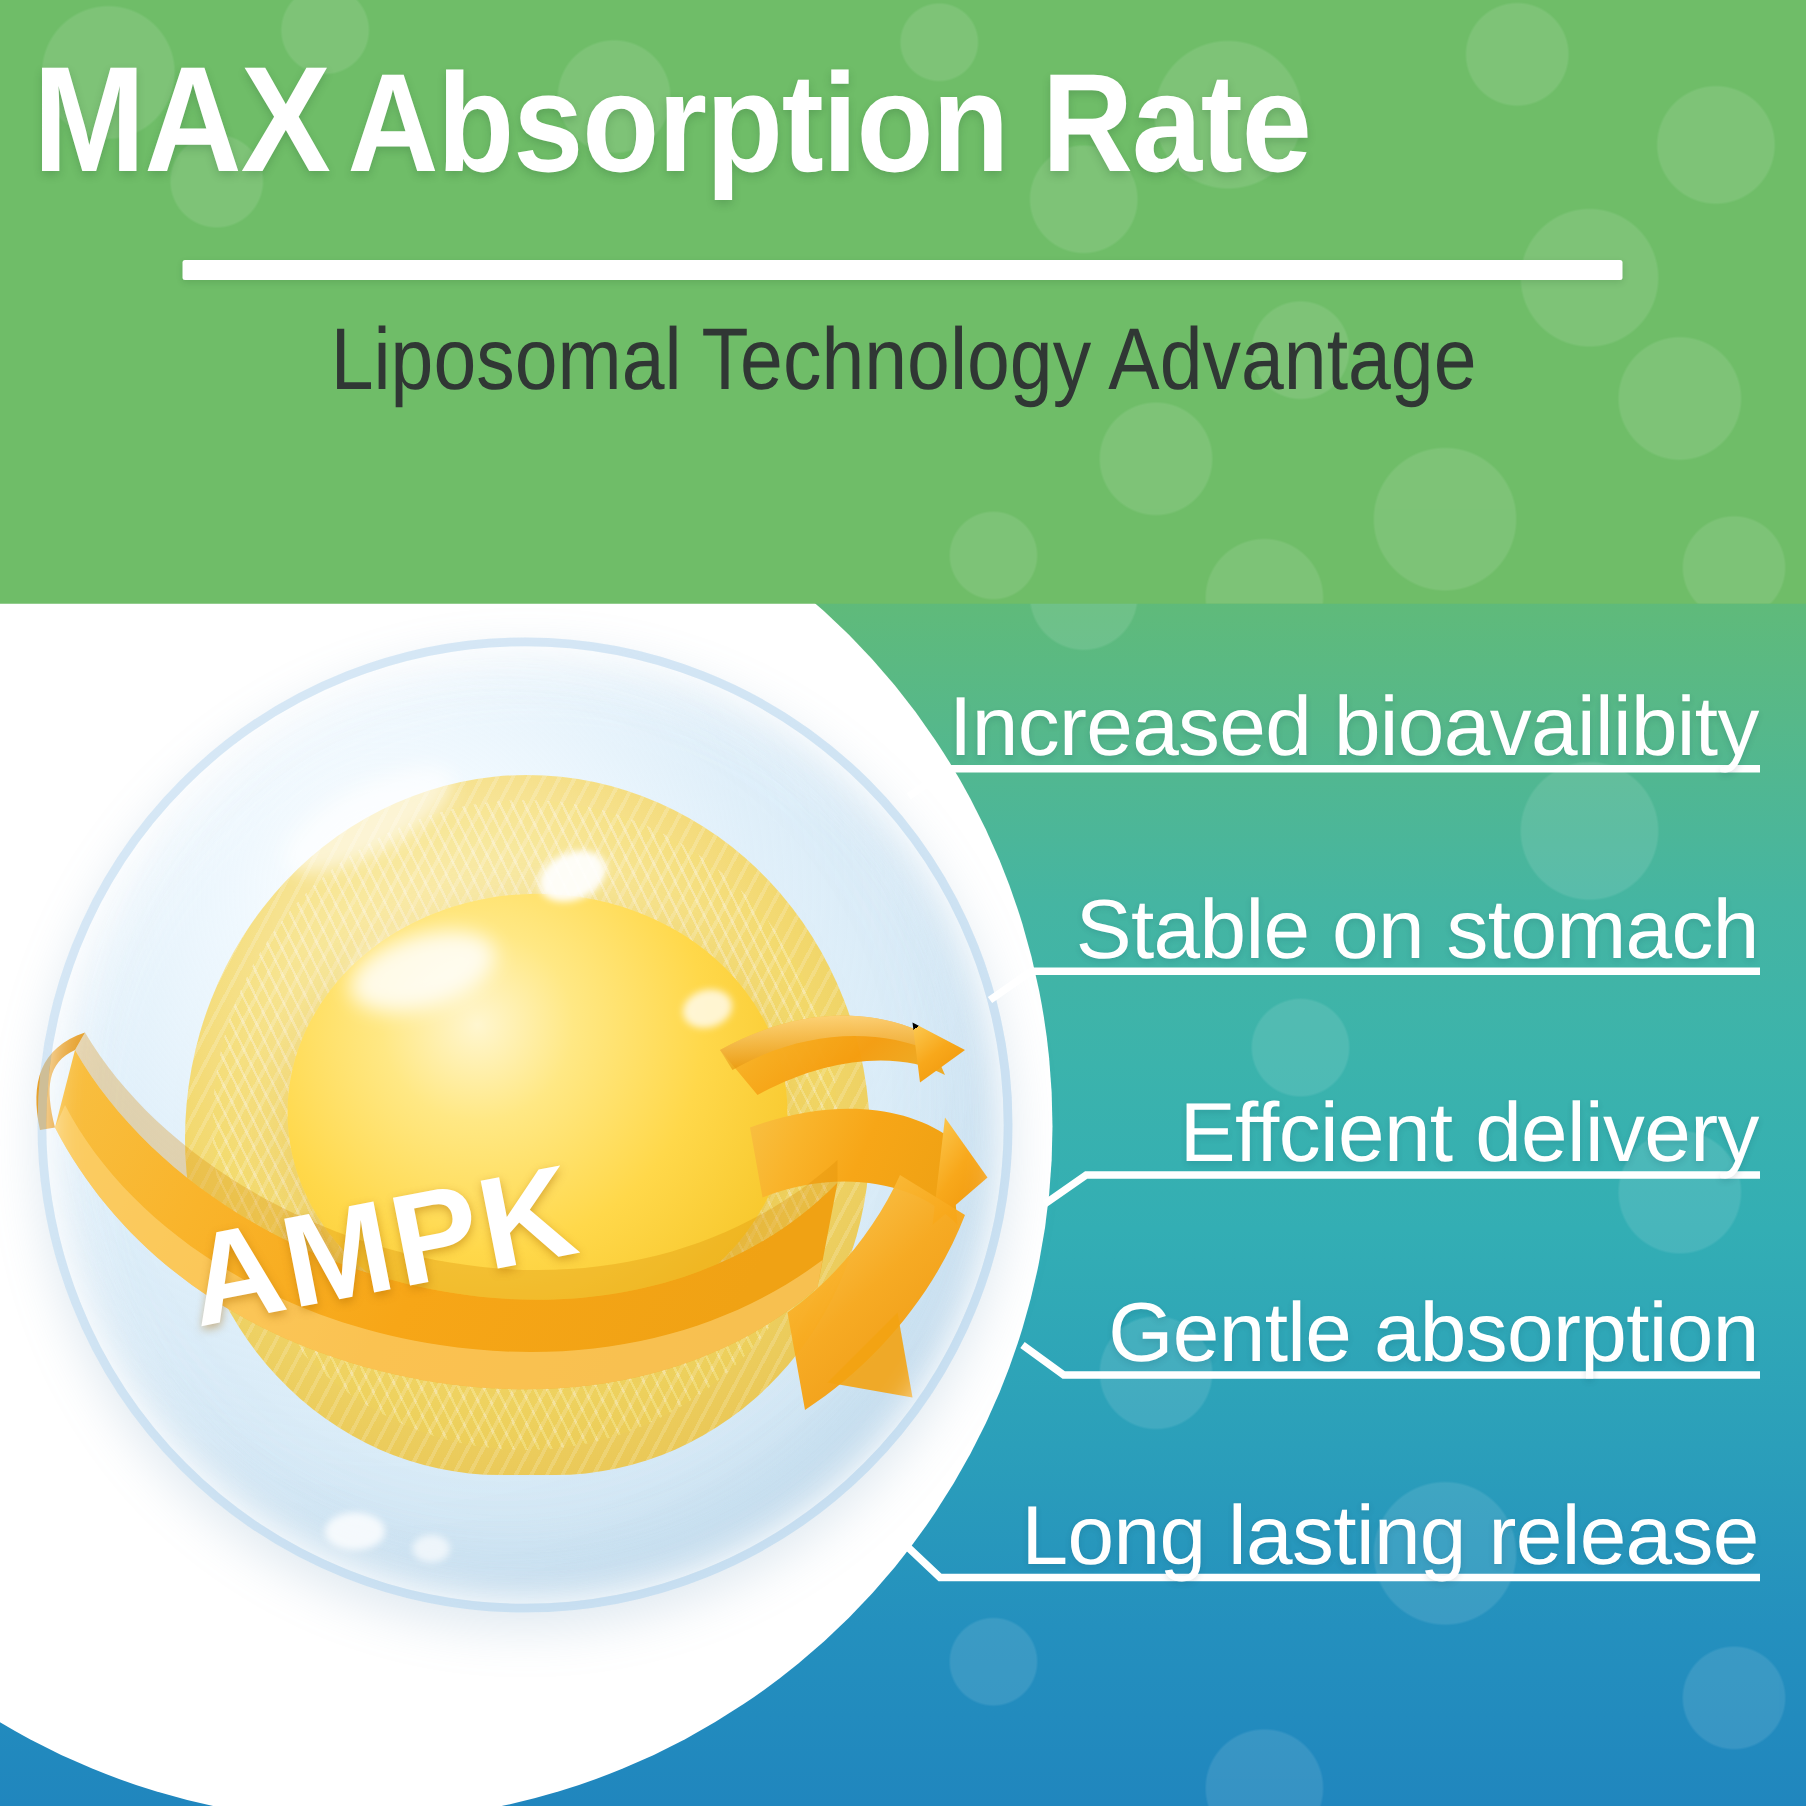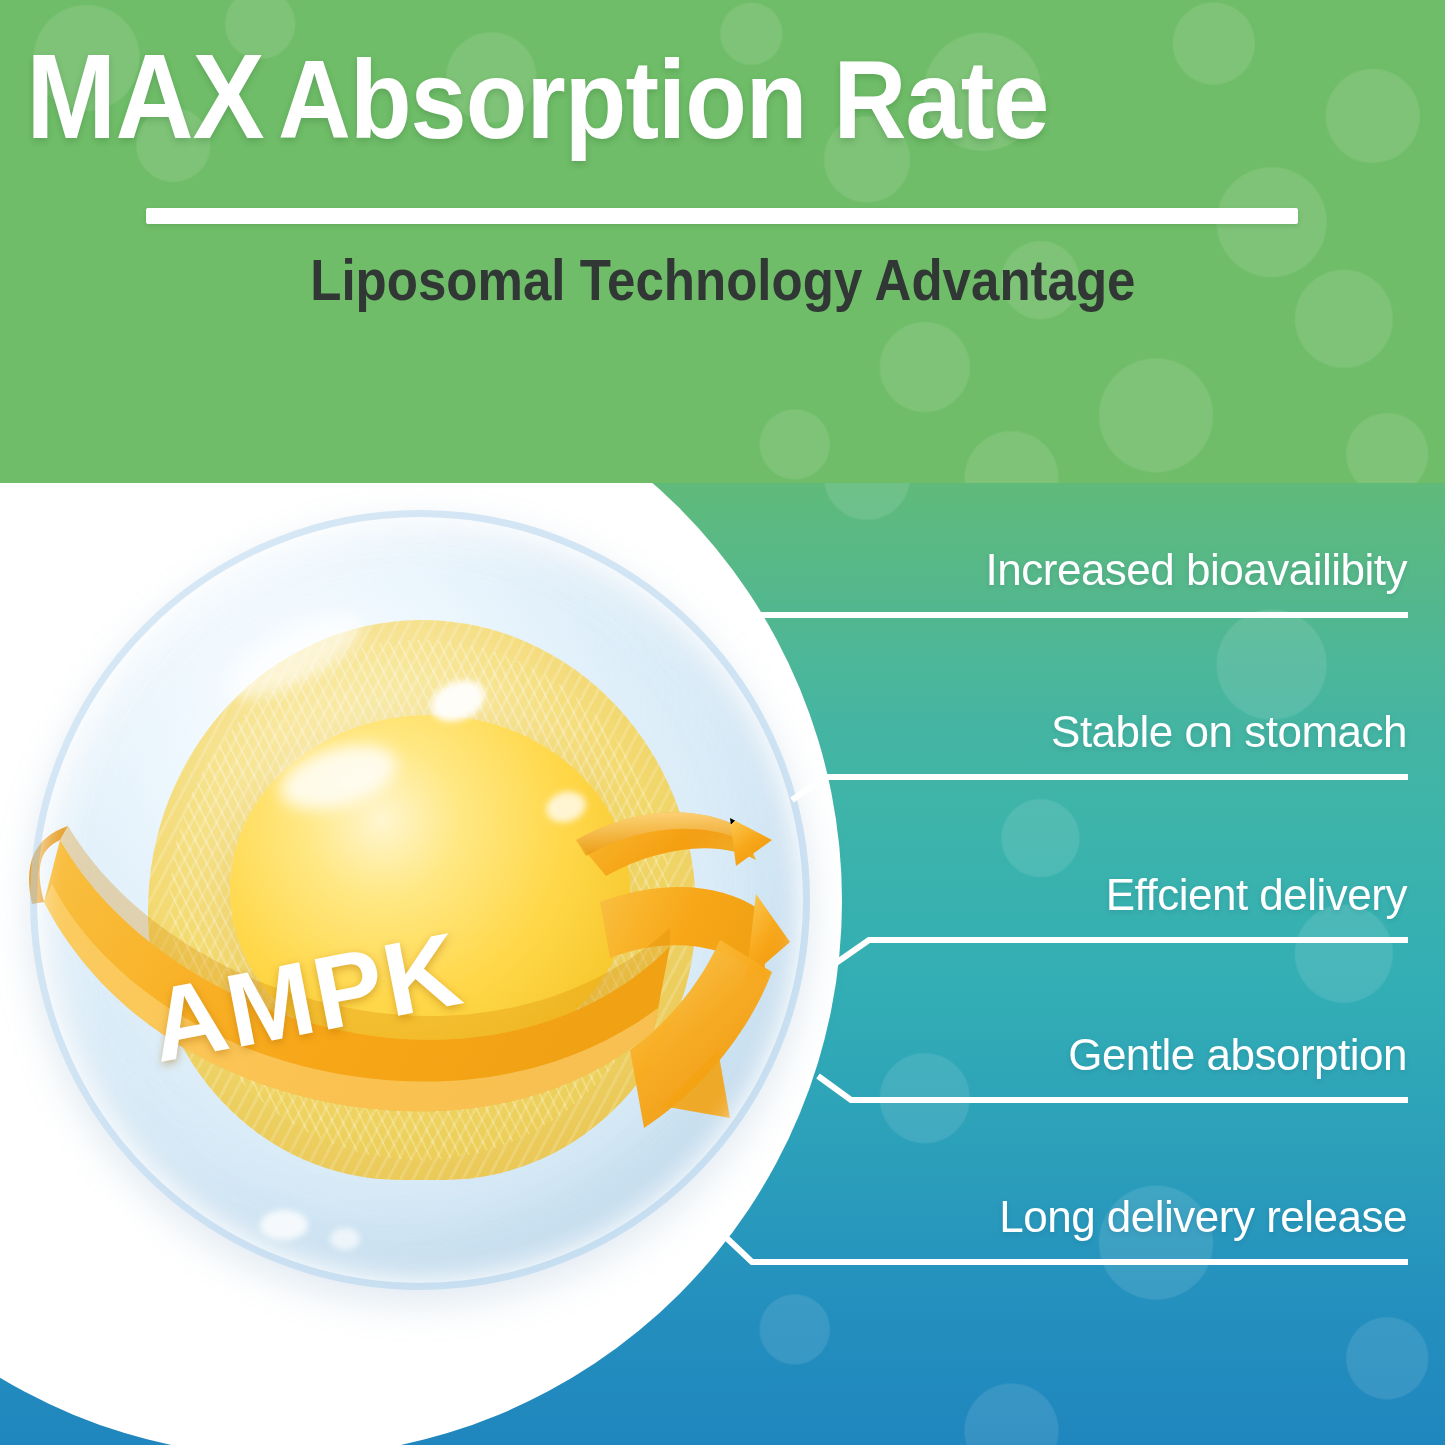--- a/index.html
+++ b/index.html
@@ -94,22 +94,22 @@
     left:146px; top:208px;
     width:1152px; height:16px;
     background:#ffffff;
     border-radius:2px;
     box-shadow:0 2px 5px rgba(30,80,40,.16);
   }
 
   .subtitle{
     position:absolute; left:0; top:248px; width:1445px;
     text-align:center; white-space:nowrap;
-    font-size:58px;
-    font-weight:bold;
+    font-size:70px;
+    font-weight:normal;
     color:#303734;
     letter-spacing:0px;
     line-height:1.12;
   }
   .subtitle span{ display:inline-block; transform:scaleX(.88); transform-origin:center; }
 
   
   .art-circle{
     position:absolute;
     left:-270px; top:345px;
@@ -213,21 +213,21 @@
     pointer-events:none;
   }
 
   
   .labels{position:absolute;left:0;top:0;width:1445px;height:1445px;}
   .feature-label{
     position:absolute;
     right:38px;
     text-align:right;
     white-space:nowrap;
-    font-size:44px;
+    font-size:67px;
     font-weight:normal;
     color:#ffffff;
     line-height:1;
     letter-spacing:-.5px;
     text-shadow:0 2px 5px rgba(0,60,80,.14);
   }
   .leader-svg{
     position:absolute;left:0;top:0;width:1445px;height:1445px;
     pointer-events:none;
   }
@@ -322,21 +322,21 @@
       <path d="M818,1076 L851,1100 L1408,1100"></path>
       <path d="M716,1228 L752,1262 L1408,1262"></path>
     </g>
   </svg>
 
   <div class="labels">
     <div class="feature-label" style="top:548px;">Increased bioavailibity</div>
     <div class="feature-label" style="top:710px;">Stable on stomach</div>
     <div class="feature-label" style="top:873px;">Effcient delivery</div>
     <div class="feature-label" style="top:1033px;">Gentle absorption</div>
-    <div class="feature-label" style="top:1195px;">Long delivery release</div>
+    <div class="feature-label" style="top:1195px;">Long lasting release</div>
   </div>
 
   <div class="header-band">
     <div class="bubble-texture"></div>
 
     <div class="title-row">
       <span class="title-max">MAX</span><span class="title-rest">Absorption Rate</span>
     </div>
 
     <div class="header-divider"></div>

